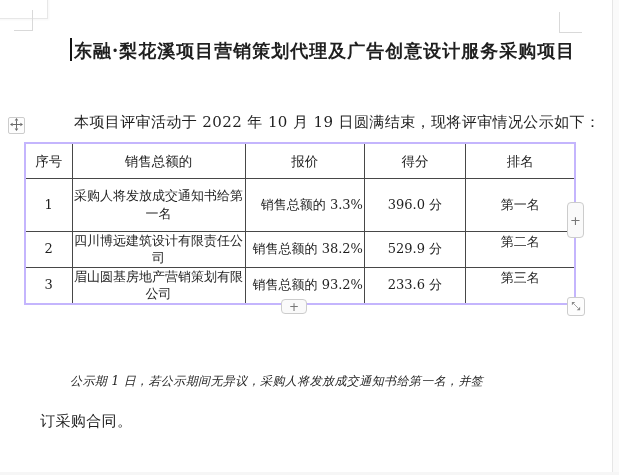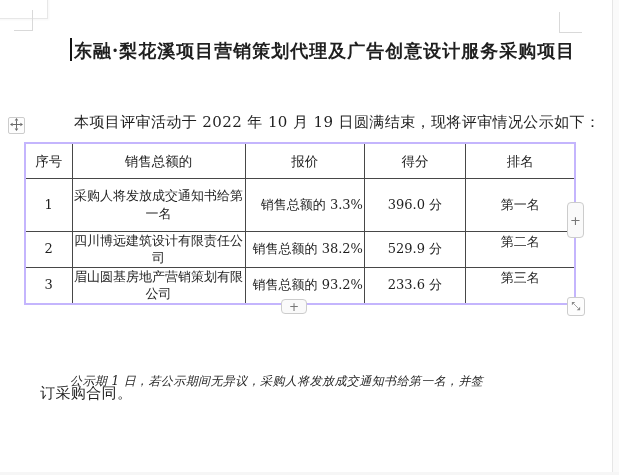--- a/index.html
+++ b/index.html
@@ -39,21 +39,21 @@
   
   .ctrl{background:#fafafa;border:1px solid #cccccc;border-radius:4px;
     color:#777777;display:flex;align-items:center;justify-content:center;
     font-family:"DejaVu Sans","Liberation Sans",sans-serif;box-sizing:border-box;}
   .move-handle{left:8px;top:117px;width:17px;height:17px;border-radius:2px;background:#fdfdfd;}
   .insert-col{left:567px;top:202px;width:17px;height:36px;font-size:13px;}
   .resize-handle{left:567px;top:297px;width:18px;height:19px;border-radius:3px;background:#fdfdfd;}
   .insert-row{left:281px;top:299px;width:26px;height:15px;font-size:12px;}
 
   .closing-1{left:70px;top:373px;font-size:12px;letter-spacing:0.4px;white-space:nowrap;font-style:italic;}
-  .closing-2{left:40px;top:384px;font-size:15px;letter-spacing:0.4px;white-space:nowrap;}
+  .closing-2{left:40px;top:412px;font-size:15px;letter-spacing:0.4px;white-space:nowrap;}
 </style>
 </head>
 <body>
 
 <div class="abs prev-page-corner"></div>
 <div class="abs corner-tl"></div>
 <div class="abs corner-tr"></div>
 <div class="abs page-right-strip"></div>
 <div class="abs page-right-line"></div>
 <div class="abs page-bottom-line"></div>

